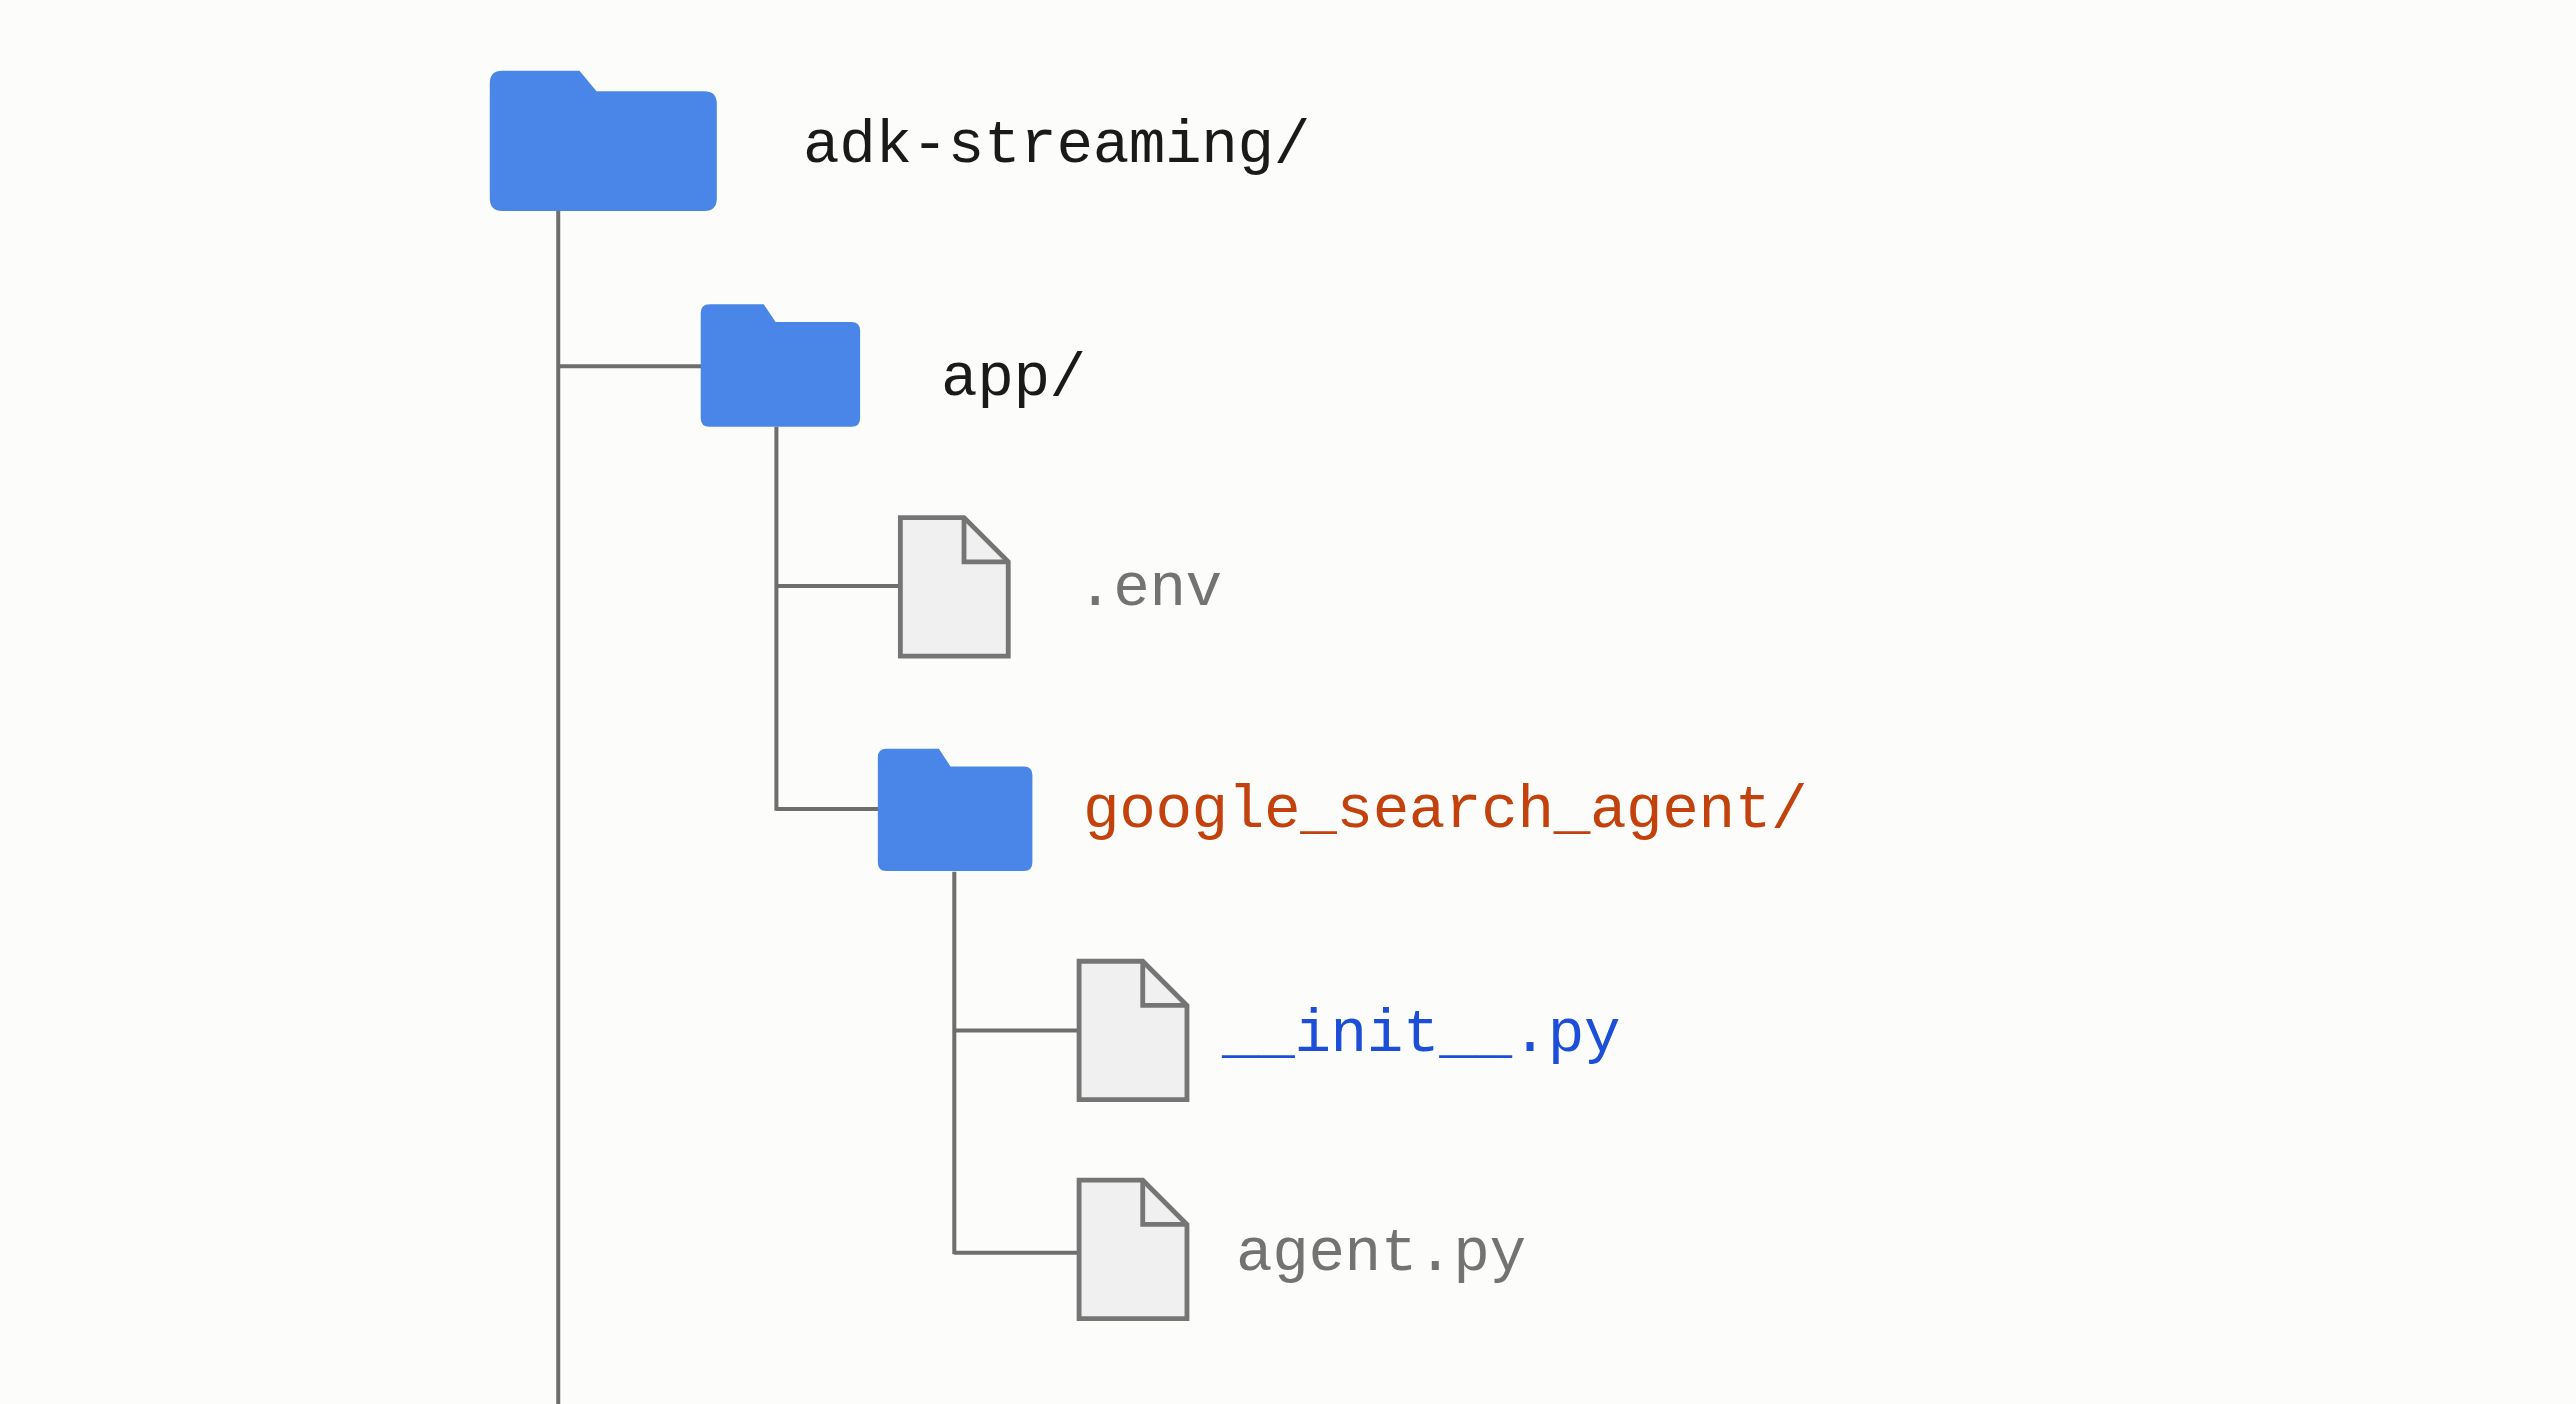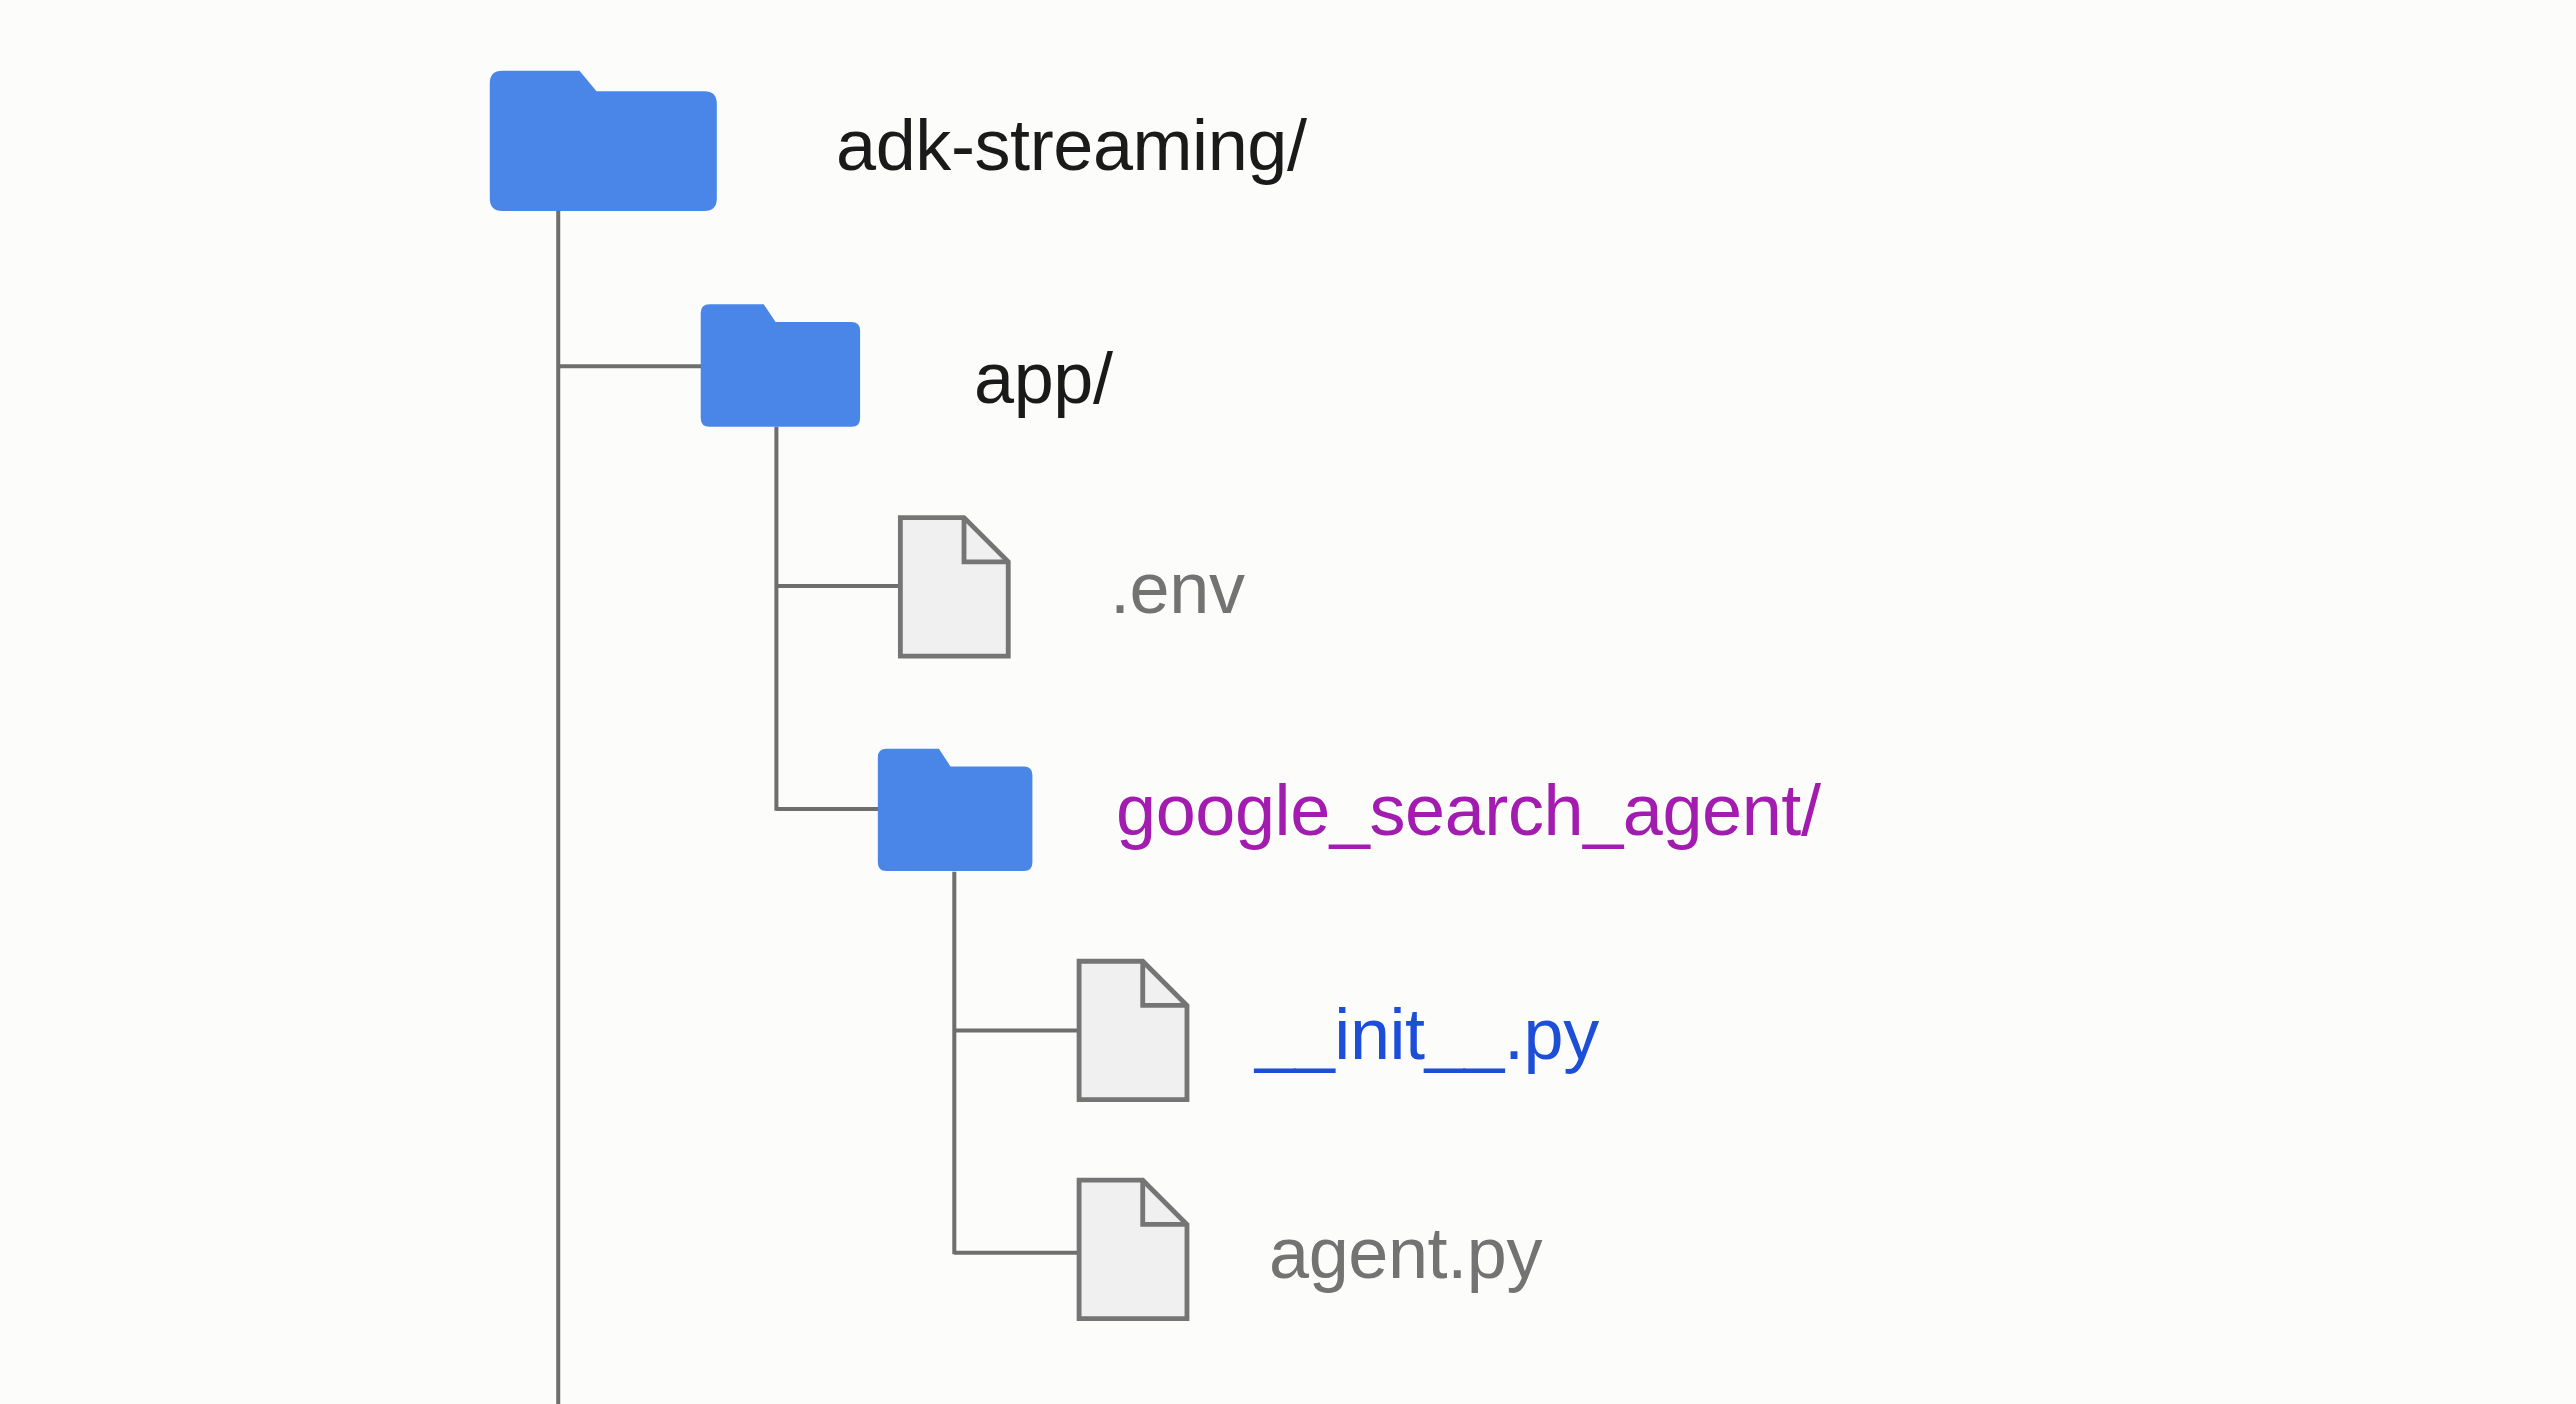--- a/index.html
+++ b/index.html
@@ -22,27 +22,26 @@
     position: absolute;
     top: 0;
     left: 0;
     width: 2576px;
     height: 1404px;
     display: block;
   }
   .node-label {
     position: absolute;
     color: #1A1A1A;
-    font-family: Liberation Sans, sans-serif;
-    font-size: 72px;
+    font-family: Liberation Mono, monospace;
+    font-size: 61px;
     line-height: 1;
     letter-spacing: -0.4px;
     white-space: nowrap;
     transform: translateY(-50%);
-    margin-left: 33px;
   }
 </style>
 </head>
 <body>
 
 <div id="canvas">
 
   <svg id="tree-svg" viewBox="0 0 3199 1744" xmlns="http://www.w3.org/2000/svg">
     <g id="connector-layer">
         <line x1="693" x2="693" y1="262" y2="1744" stroke="#6E6E6E" stroke-width="5" stroke-linecap="butt"></line>
@@ -70,19 +69,19 @@
           <path d="M 1340 1466 L 1419.06 1466 L 1474 1520.94 L 1474 1638 L 1340 1638 Z" fill="#F0F0F0" stroke="#757575" stroke-width="6" stroke-linejoin="miter"></path>
           <path d="M 1419.06 1466 L 1419.06 1520.94 L 1474 1520.94" fill="none" stroke="#757575" stroke-width="6"></path>
         </g>
       </g>
   </svg>
 
   <div id="label-layer">
       <div class="node-label" style="left: 803px; top: 145px; color: rgb(26, 26, 26);">adk-streaming/</div>
       <div class="node-label" style="left: 941px; top: 378px; color: rgb(26, 26, 26);">app/</div>
       <div class="node-label" style="left: 1077px; top: 588px; color: #737373;">.env</div>
-      <div class="node-label" style="left: 1083px; top: 810px; color: #a21caf;">google_search_agent/</div>
+      <div class="node-label" style="left: 1083px; top: 810px; color: #c2410c;">google_search_agent/</div>
       <div class="node-label" style="left: 1222px; top: 1034px; color: #1d4ed8;">__init__.py</div>
       <div class="node-label" style="left: 1236px; top: 1253px; color: #737373;">agent.py</div>
     </div>
 
 </div>
 
 
 </body></html>

